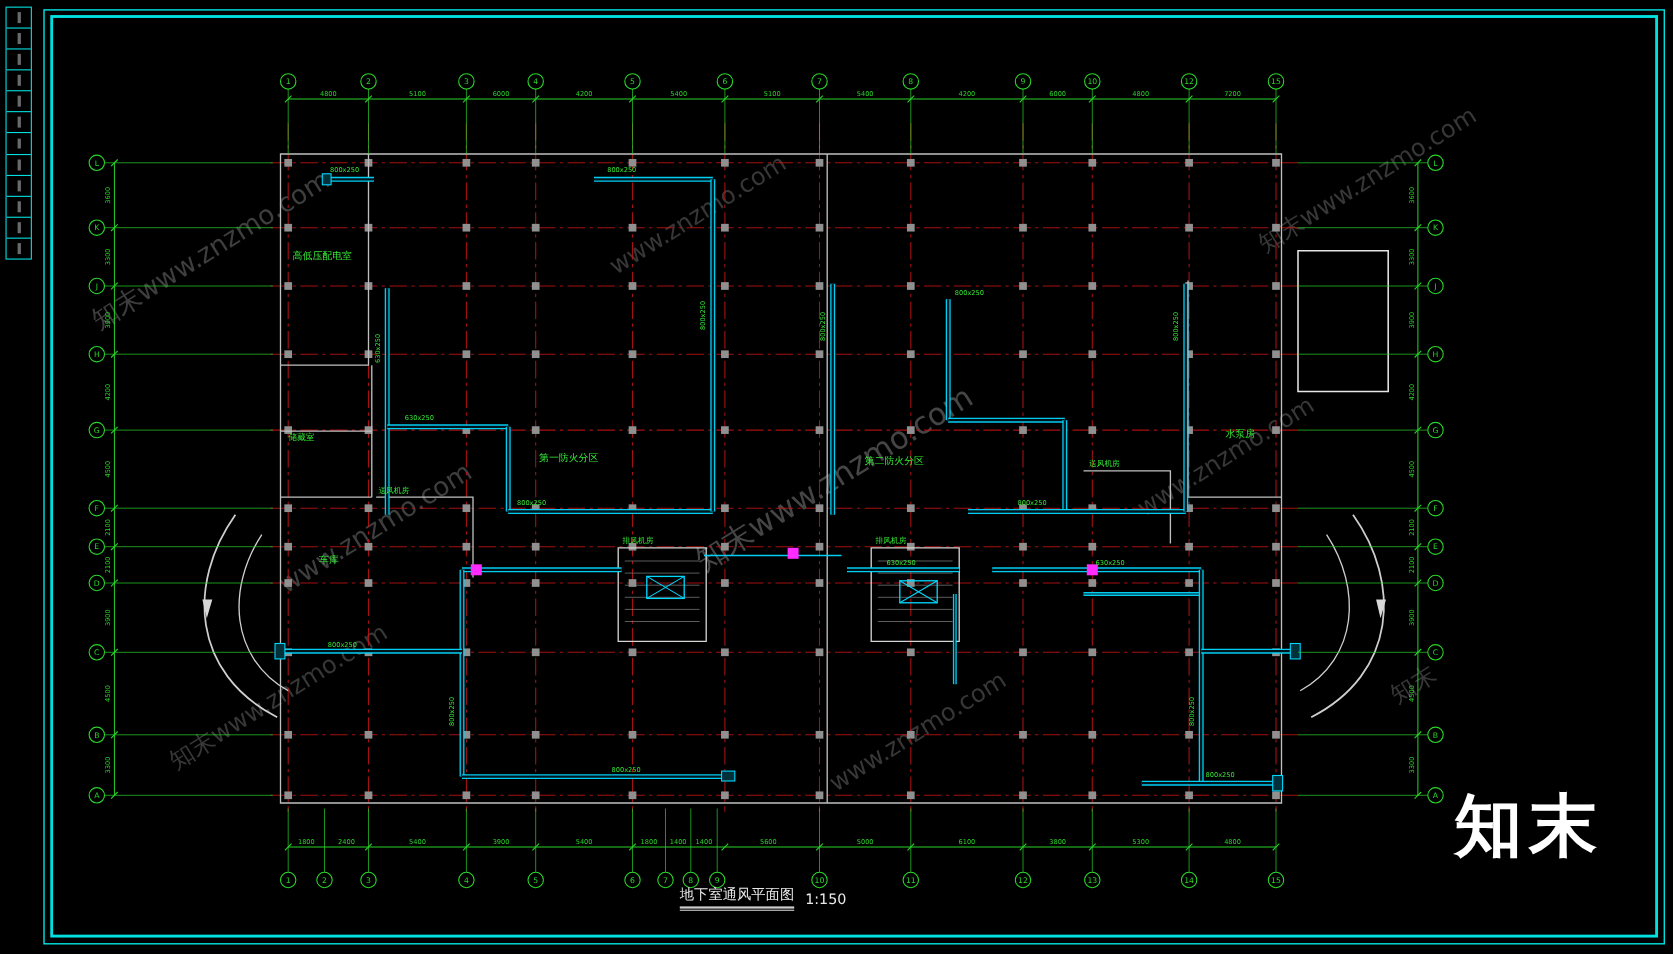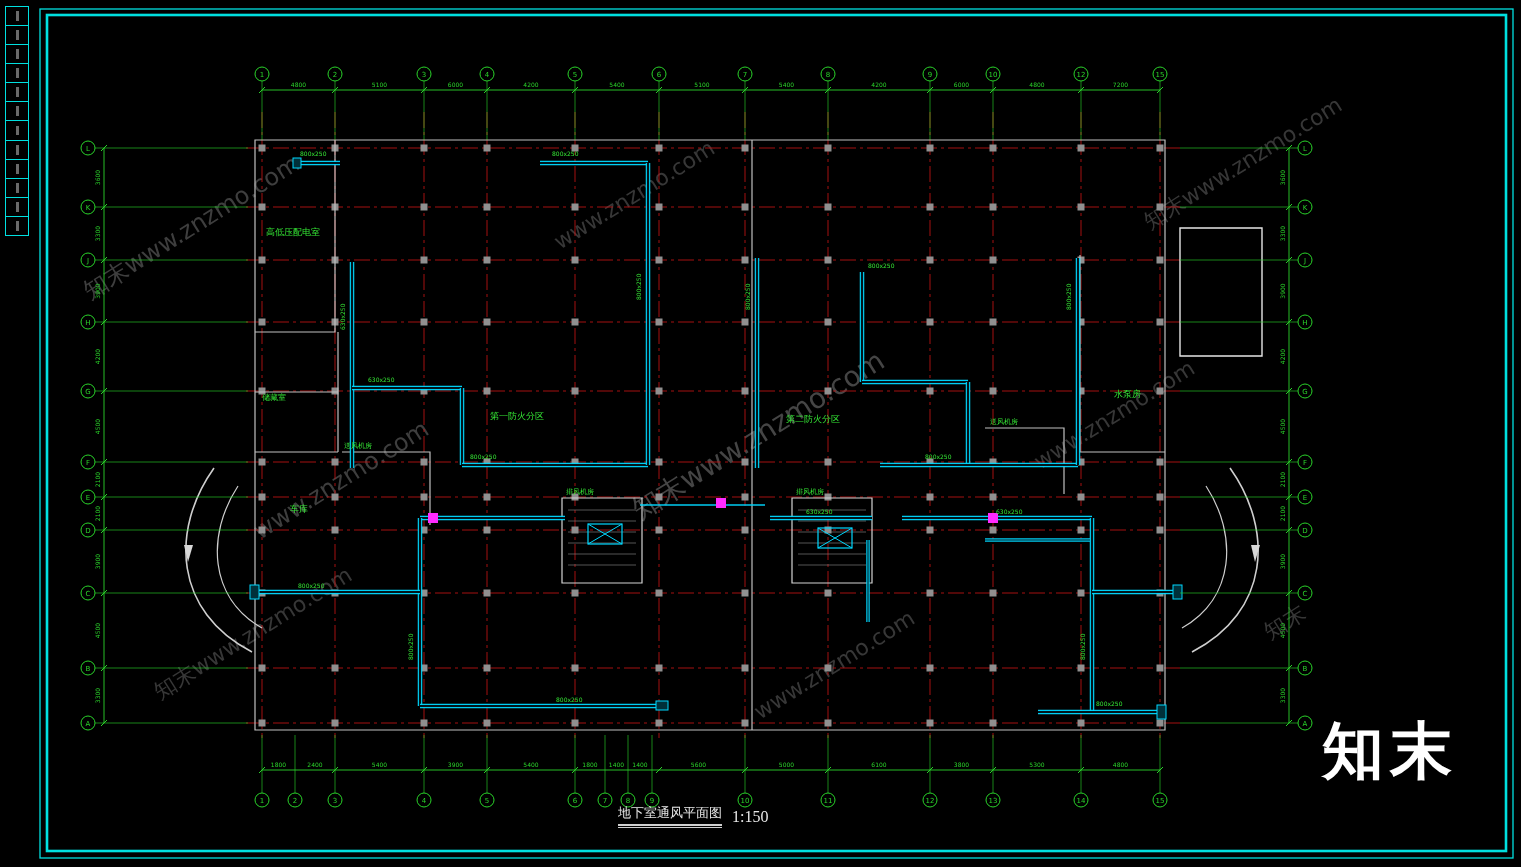--- a/index.html
+++ b/index.html
@@ -8,21 +8,21 @@
   svg{position:absolute;left:0;top:0;}
   svg text{font-family:"DejaVu Sans","Liberation Sans",sans-serif;}
   .titleblock{position:absolute;left:5px;top:6px;width:24px;height:230px;
               border:1px solid #00e0e0;display:flex;flex-direction:column;box-sizing:border-box;background:#000;}
   .tb-cell{flex:1;border-bottom:1px solid #00e0e0;display:flex;align-items:center;justify-content:center;}
   .tb-cell:last-child{border-bottom:none;}
   .tb-mark{width:3px;height:55%;background:#6a6a6a;}
   .sheet-title{position:absolute;left:618px;top:804px;display:flex;align-items:flex-end;gap:10px;color:#e8e8e8;}
   .sheet-title .t{font-size:13px;border-bottom:2px solid #cfcfcf;padding-bottom:2px;position:relative;}
   .sheet-title .t::after{content:'';position:absolute;left:0;right:0;bottom:-4px;height:1px;background:#cfcfcf;}
-  .sheet-title .s{font-size:16px;font-family:Liberation Serif, serif;}
+  .sheet-title .s{font-size:13px;}
   .brand-logo{position:absolute;left:1322px;top:720px;font-size:62px;font-weight:800;color:#ffffff;letter-spacing:6px;line-height:1;}
   .brand-id{position:absolute;left:1286px;top:804px;font-size:27px;color:#ffffff;letter-spacing:1px;}
 </style>
 </head>
 <body>
 
 <div class="stage">
   <svg id="cad" width="1521" height="867" viewBox="0 0 1521 867">
       <text x="90" y="300" fill="#8a8a8a" font-size="24" opacity="0.45" transform="rotate(-32 90 300)">知末www.znzmo.com</text>
       <text x="560" y="250" fill="#8a8a8a" font-size="22" opacity="0.4" transform="rotate(-32 560 250)">www.znzmo.com</text>

